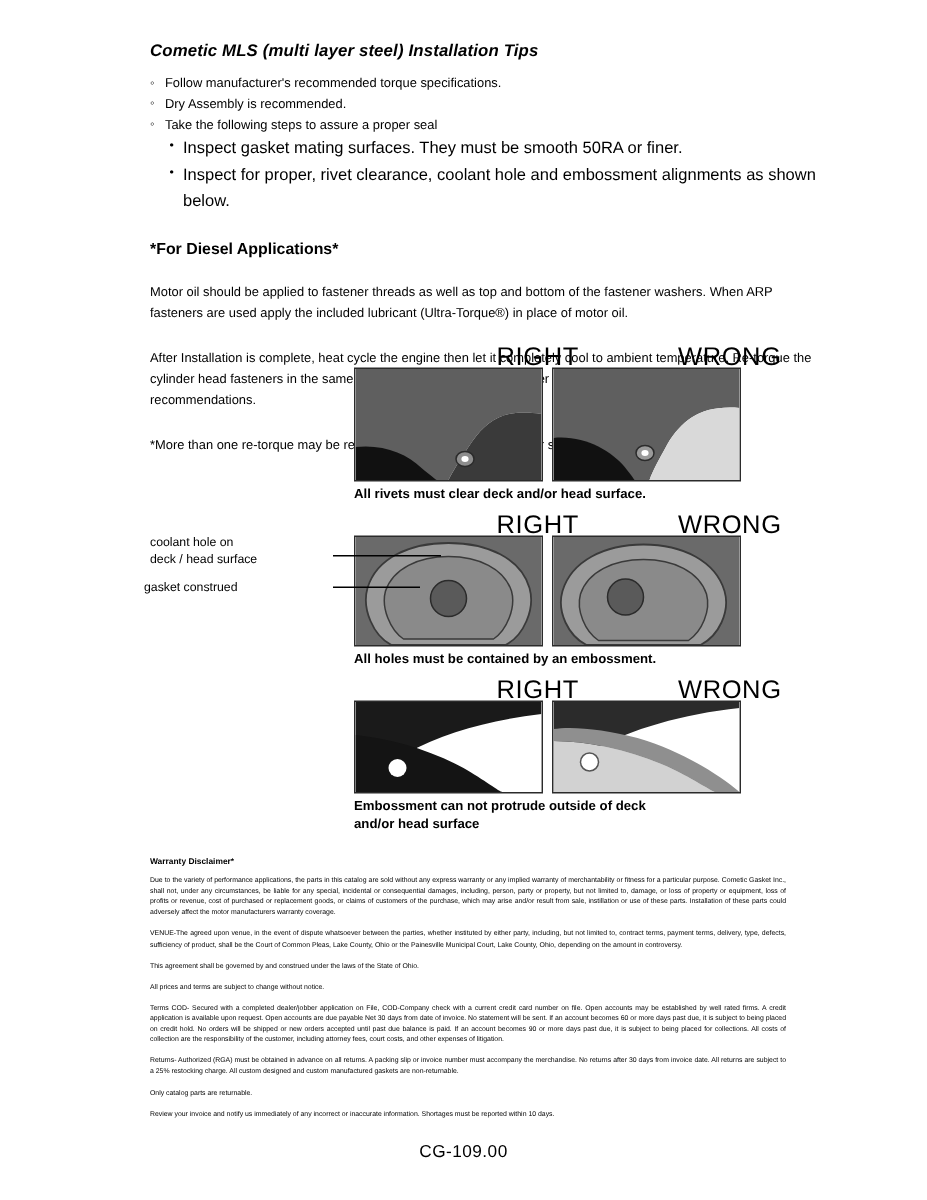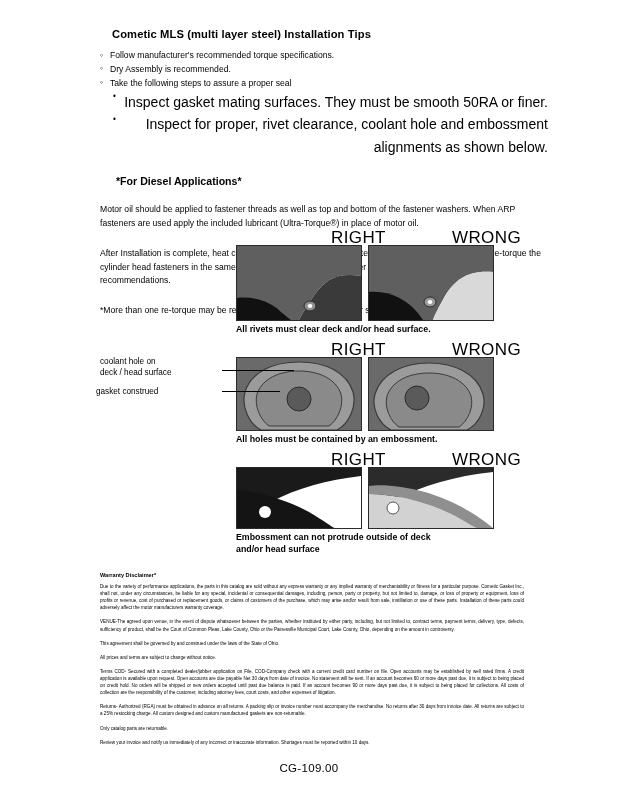--- a/index.html
+++ b/index.html
@@ -23,22 +23,23 @@
   }
   .content {
     position: absolute;
     left: 100px;
     top: 28px;
     width: 448px;
   }
   h1.title {
     font-size: 11.2px;
     font-weight: bold;
-    margin: 0 0 9px 12px;
+    margin: 0 0 9px 0;
     letter-spacing: 0.1px;
+    font-style: italic;
   }
   ul.bullets {
     list-style: none;
     margin: 0;
     padding: 0;
   }
   ul.bullets > li {
     font-size: 8.6px;
     line-height: 1.62;
     position: relative;
@@ -50,37 +51,36 @@
     left: 0;
     top: -0.5px;
     font-size: 8.6px;
   }
   ul.sub {
     list-style: none;
     margin: 0;
     padding: 0 0 0 13px;
   }
   ul.sub > li {
-    font-size: 14px;
+    font-size: 11px;
     line-height: 1.62;
     position: relative;
     padding-left: 9px;
-    text-align: right;
   }
   ul.sub > li::before {
     content: "\2022";
     position: absolute;
     left: 0;
     top: -0.5px;
     font-size: 8.2px;
   }
   h2.subhead {
     font-size: 10.6px;
     font-weight: bold;
-    margin: 16px 0 7px 16px;
+    margin: 16px 0 7px 0;
   }
   p.body {
     font-size: 8.6px;
     line-height: 1.62;
     margin: 16px 0 11px 0;
   }
   p.body.last {
     margin-bottom: 0;
   }
 

